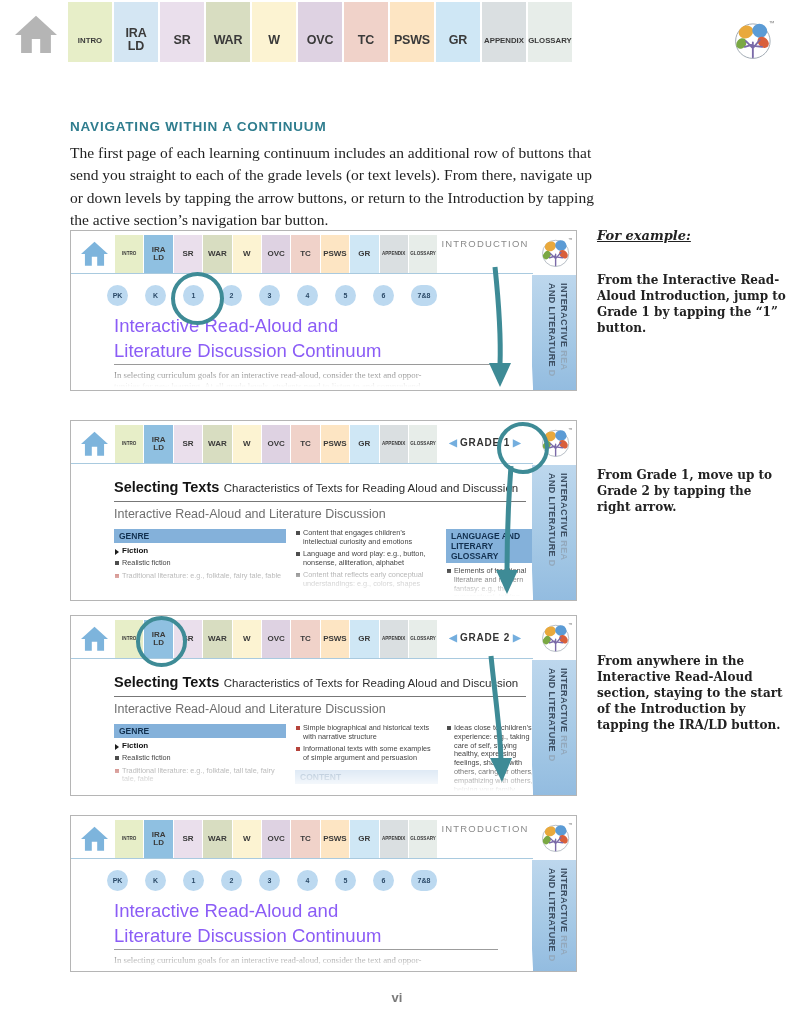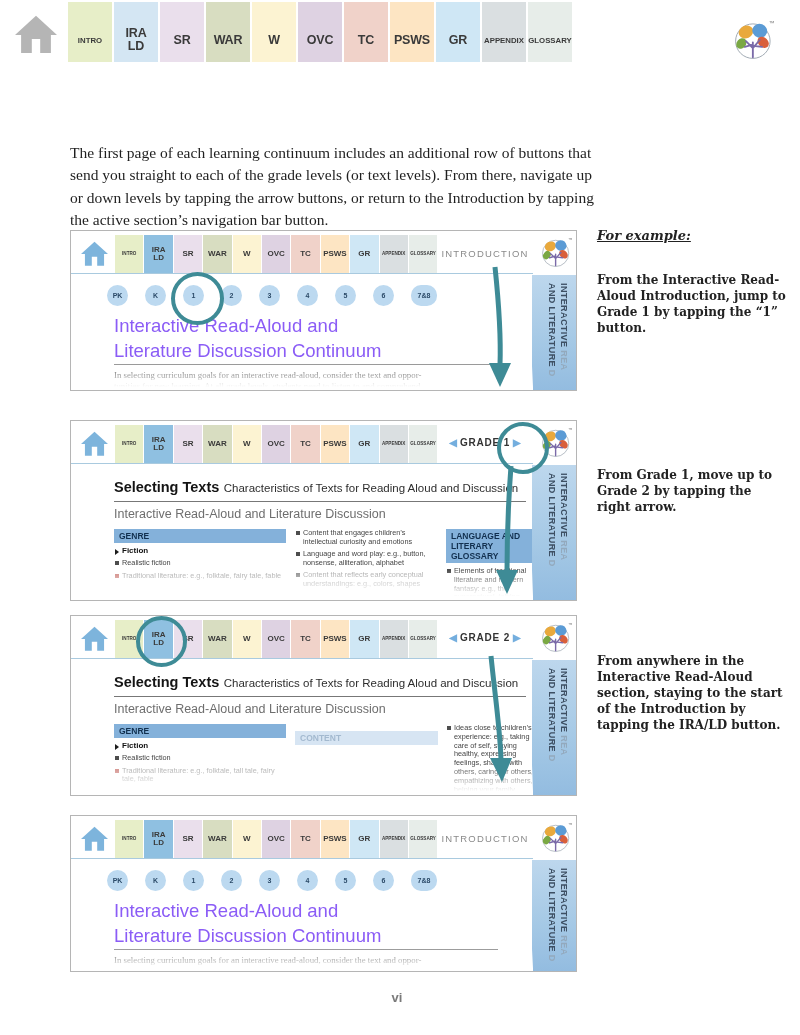--- a/index.html
+++ b/index.html
@@ -30,21 +30,21 @@
 
   
   .shot{position:absolute;left:70px;width:507px;background:#fff;border:1px solid #b5b5b5;
       box-sizing:border-box;overflow:hidden;}
   .mini-home{position:absolute;left:8px;top:9px;width:31px;height:27px;}
   .mini-tabs{position:absolute;left:44px;top:4px;display:flex;gap:1px;}
   .mini-tabs .tab{width:28.4px;height:38px;display:flex;flex-direction:column;justify-content:center;
       align-items:center;font-weight:bold;font-size:8px;line-height:8.5px;color:#3a3a3a;text-align:center;}
   .mini-tabs .tab.small{font-size:4.6px;}
   .mini-rule{position:absolute;left:0;top:42px;width:462px;border-top:1.5px solid #a9cadf;}
-  .mini-label{position:absolute;left:370px;top:17px;width:88px;text-align:center;font-size:9.5px;
+  .mini-label{position:absolute;left:370px;top:7px;width:88px;text-align:center;font-size:9.5px;
       letter-spacing:1.2px;color:#8a8a8a;}
   .mini-label.grade{color:#333;font-weight:bold;font-size:10px;letter-spacing:0.8px;top:16px;
       display:flex;align-items:center;justify-content:center;gap:3px;}
   .tri{color:#74aede;font-size:10px;letter-spacing:0;}
   .mini-logo{position:absolute;left:468px;top:4px;width:35px;height:35px;}
   .mini-sidebar{position:absolute;right:0;top:44px;bottom:0;width:44px;
       background:linear-gradient(180deg,#bdd7ed 0%,#a4c8e5 60%,#93bce0 100%);overflow:hidden;z-index:4;}
   .side-text{position:absolute;left:37px;top:8px;width:150px;transform:rotate(90deg);
       transform-origin:0 0;font-size:9px;font-weight:bold;letter-spacing:0.4px;line-height:11.5px;
       color:#3d4f63;white-space:nowrap;}
@@ -141,20 +141,21 @@
   <div class="main-logo"><svg viewBox="0 0 40 40" width="100%" height="100%">
   <circle cx="19" cy="21" r="15" fill="none" stroke="#9aa4ad" stroke-width="0.8"></circle>
   <ellipse cx="13" cy="13" rx="6.5" ry="5.5" fill="#e9a93c" transform="rotate(-25 13 13)"></ellipse>
   <ellipse cx="25" cy="12" rx="6.5" ry="6" fill="#5b9bd5" transform="rotate(20 25 12)"></ellipse>
   <ellipse cx="9" cy="23" rx="5" ry="4" fill="#7aa843" transform="rotate(-50 9 23)"></ellipse>
   <ellipse cx="28" cy="22" rx="5.5" ry="4.2" fill="#d95f3b" transform="rotate(45 28 22)"></ellipse>
   <path d="M19 35 L19 22 M19 27 L13 21 M19 27 L25 20 M19 24 L12 26 M19 25 L27 26" stroke="#7a6aa8" stroke-width="1.6" fill="none" stroke-linecap="round"></path>
   <text x="33" y="7" font-size="5" fill="#777">™</text>
       </svg></div>
 
+  <div class="heading">NAVIGATING WITHIN A CONTINUUM</div>
   <div class="intro-para">The first page of each learning continuum includes an additional row of buttons that send you straight to each of the grade levels (or text levels). From there, navigate up or down levels by tapping the arrow buttons, or return to the Introduction by tapping the active section’s navigation bar button.</div>
 
   <div class="ann ann-example" style="top:228px">For example:</div>
   <div class="ann" style="top:272px">From the Interactive Read-Aloud Introduction, jump to Grade 1 by tapping the “1” button.</div>
   <div class="ann" style="top:467px">From Grade 1, move up to Grade 2 by tapping the right arrow.</div>
   <div class="ann" style="top:653px">From anywhere in the Interactive Read-Aloud section, staying to the start of the Introduction by tapping the IRA/LD button.</div>
 
   <div class="shot" style="top:230px;height:161px">
     <div class="mini-home"><svg viewBox="0 0 24 22" width="100%" height="100%">
   <path d="M12 1.5 L23 11.5 L19.8 11.5 L19.8 21 L14.2 21 L14.2 13.6 L9.8 13.6 L9.8 21 L4.2 21 L4.2 11.5 L1 11.5 Z" fill="#7db4dc"></path>
@@ -439,20 +440,30 @@
               <span class="bullet sq"></span>
               <span class="li-t">Realistic fiction</span>
             </div>
             <div class="li fade">
               <span class="bullet sqr"></span>
               <span class="li-t">Traditional literature: e.g., folktale, tall tale, fairy tale, fable</span>
             </div>
           </div>
       </div>
       <div class="col c2">
+        <div>
+            <div class="li">
+              <span class="bullet sqr"></span>
+              <span class="li-t">Simple biographical and historical texts with narrative structure</span>
+            </div>
+            <div class="li">
+              <span class="bullet sqr"></span>
+              <span class="li-t">Informational texts with some examples of simple argument and persuasion</span>
+            </div>
+          </div>
         <div class="col-header ghost">CONTENT</div>
       </div>
       <div class="col c3">
         <div>
             <div class="li">
               <span class="bullet sq"></span>
               <span class="li-t">Ideas close to children’s experience: e.g., taking care of self, staying healthy, expressing feelings, sharing with others, caring for others, empathizing with others, helping your family, doing your job, caring for your world, problem solving</span>
             </div>
           </div>
       </div>

